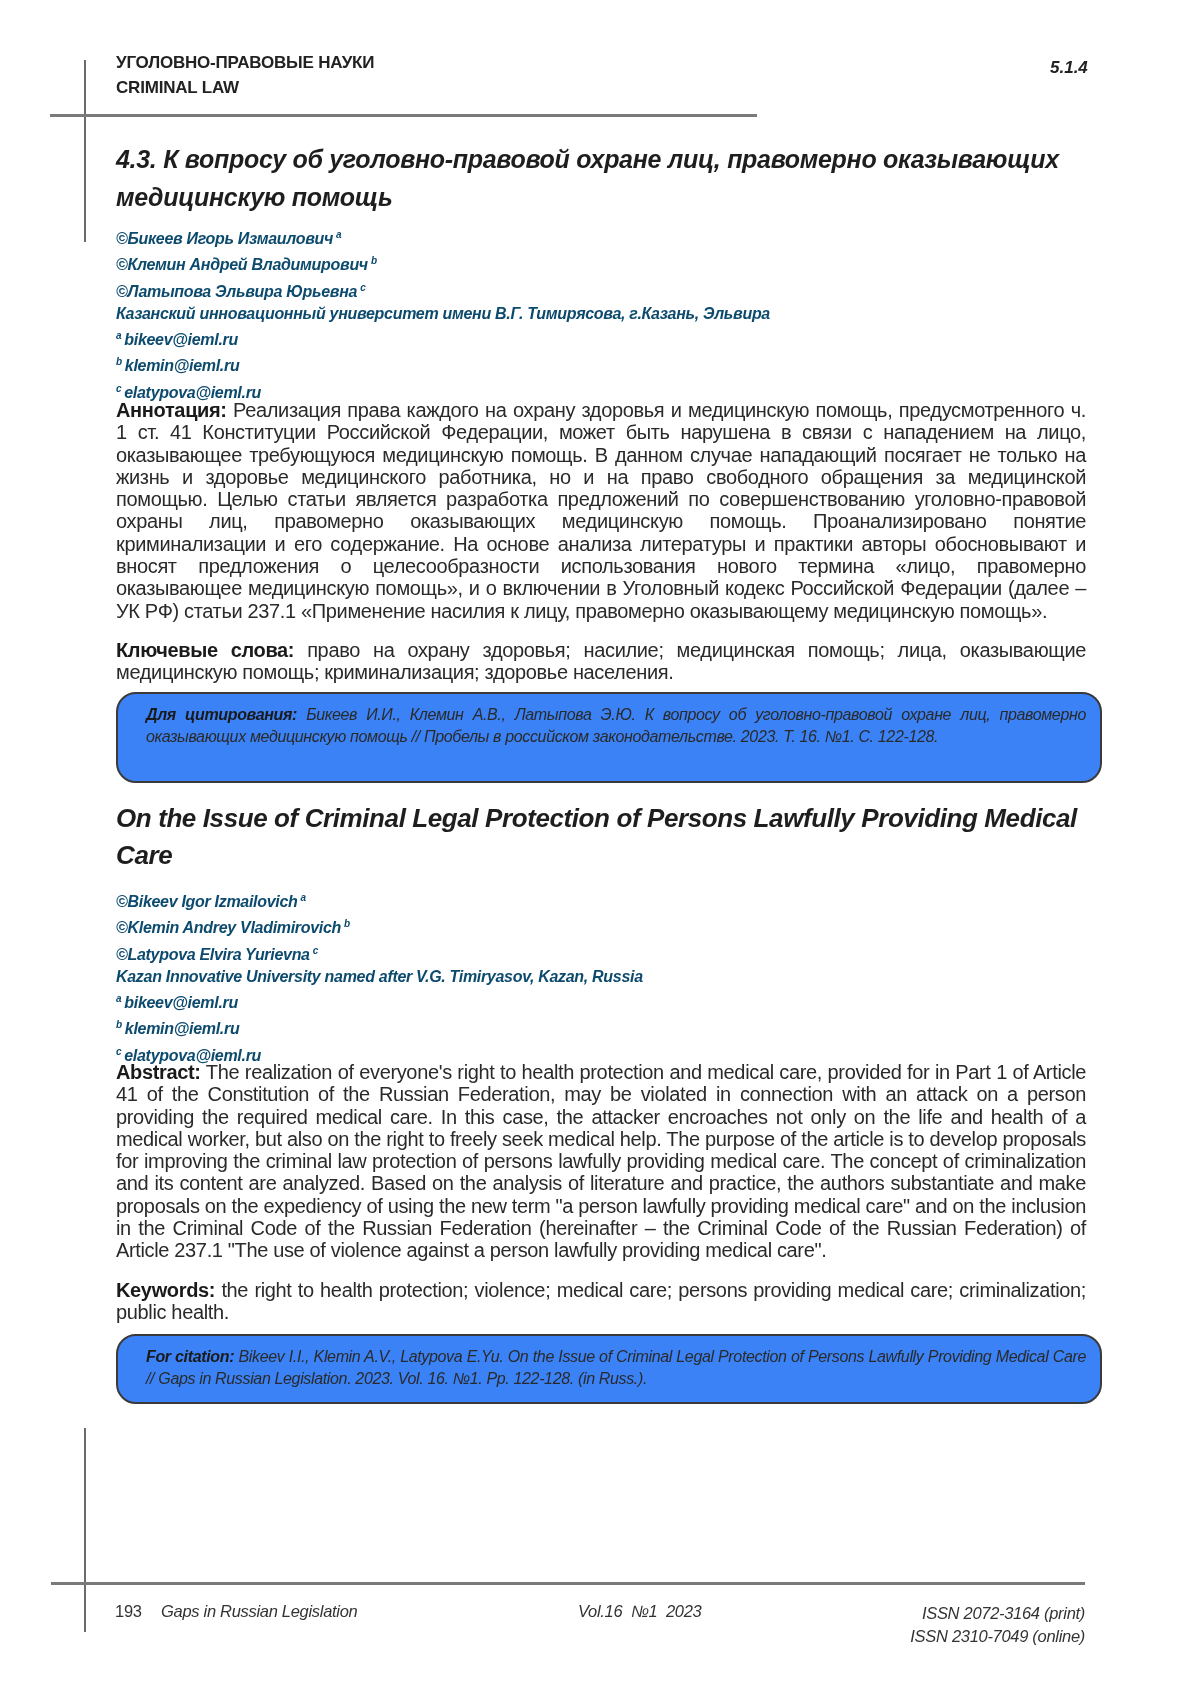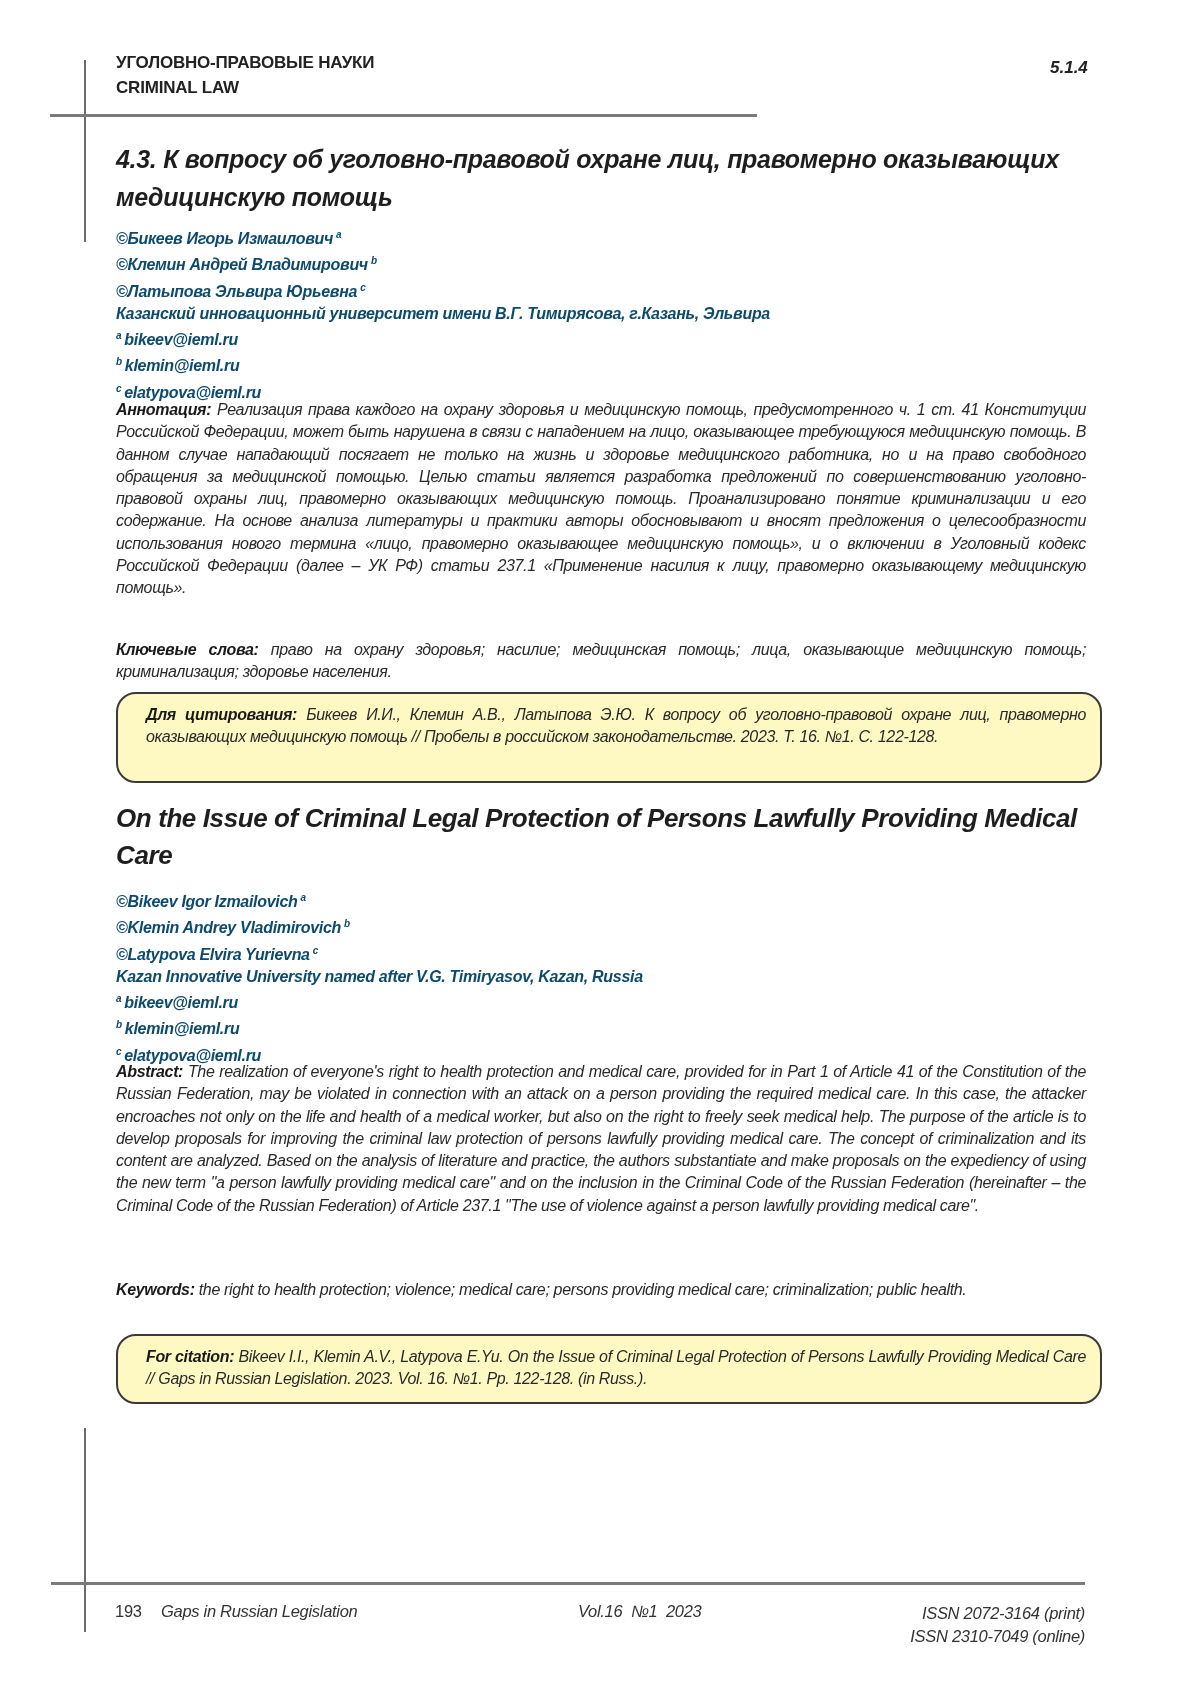--- a/index.html
+++ b/index.html
@@ -17,25 +17,25 @@
               line-height: 38px; letter-spacing: -0.3px; color: #1e1e1e; font-style: italic; }
   .en-title { left: 116px; top: 800px; width: 980px; font-size: 26px; font-weight: bold; font-style: italic;
               line-height: 37px; letter-spacing: -0.4px; color: #1e1e1e; }
 
   .authors { left: 116px; font-size: 16px; font-weight: bold; font-style: italic; line-height: 22.3px;
              letter-spacing: -0.3px; color: #0c4a6e; }
   .authors div { white-space: nowrap; }
   .authors sup { font-size: 10px; vertical-align: 6px; margin-left: 3px; }
   .authors .email sup { margin-left: 0; margin-right: 3px; }
 
-  .para { left: 116px; width: 970px; font-size: 16px; font-style: italic; line-height: 22.3px;
+  .para { left: 116px; width: 970px; font-size: 20px; line-height: 22.3px;
           text-align: justify; letter-spacing: -0.35px; color: #2a2a2a; }
   .para .lbl { font-weight: bold; color: #1a1a1a; }
 
-  .cite-box { position: absolute; left: 116px; width: 940px; background: #fef9c3;
+  .cite-box { position: absolute; left: 116px; width: 940px; background: #3b82f6;
               border: 2px solid #3a3a3a; border-radius: 20px; padding: 10px 14px 10px 28px;
               font-size: 16px; font-style: italic; line-height: 22.3px; letter-spacing: -0.35px;
               color: #2a2a2a; text-align: justify; box-sizing: content-box; }
   .cite-box .lbl { font-weight: bold; color: #1a1a1a; }
 
   .footer { font-size: 16.5px; font-style: italic; color: #333; letter-spacing: -0.3px; }
   .footer-right { right: 115px; top: 1602px; text-align: right; line-height: 23px; }
 </style>
 </head>
 <body>

